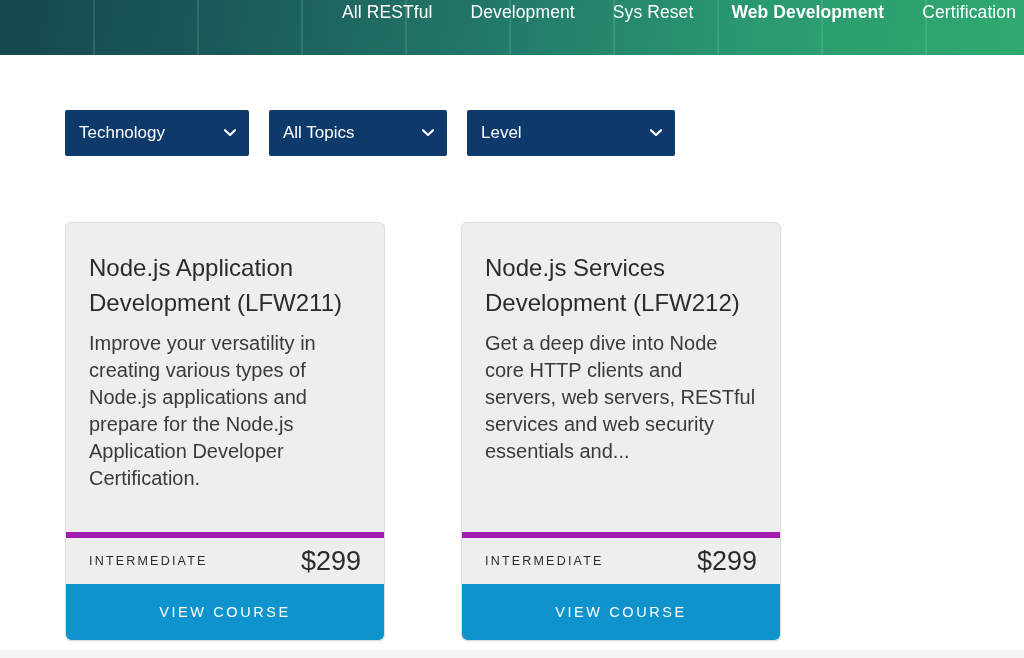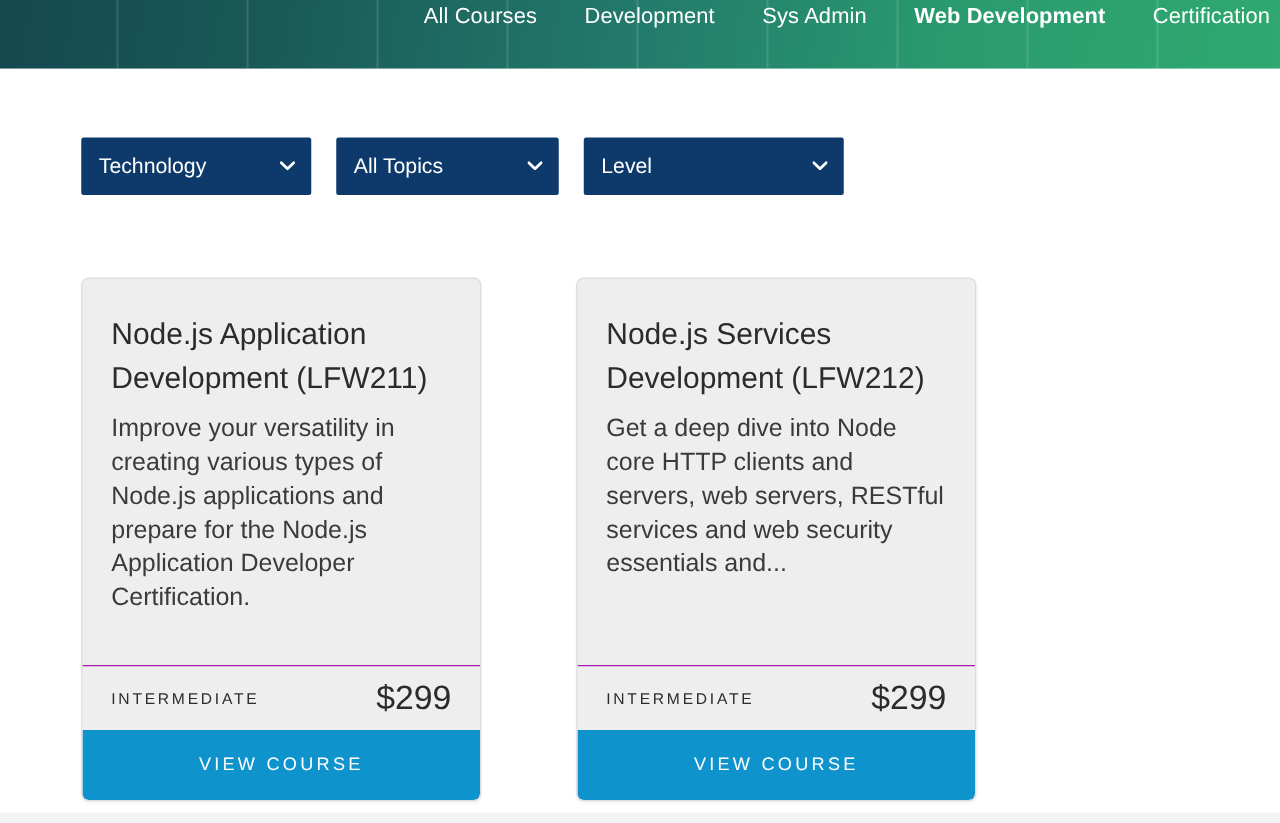--- a/index.html
+++ b/index.html
@@ -140,21 +140,21 @@
     font-weight: normal;
     margin-bottom: 10px;
   }
   .card-desc {
     font-size: 20px;
     line-height: 27px;
     color: #3a3a3a;
   }
   .card-meta {
     height: 52px;
-    border-top: 1px solid #a21caf;
+    border-top: 6px solid #a21caf;
     display: flex;
     align-items: center;
     justify-content: space-between;
     padding: 0 23px;
     background: #eeeeee;
   }
   .card-level {
     font-size: 12.5px;
     letter-spacing: 2.2px;
     color: #2b2b2b;
@@ -197,23 +197,23 @@
     <defs>
       <pattern id="hexpat" width="104" height="120" patternUnits="userSpaceOnUse" patternTransform="translate(-10,-34)">
         <path d="M52 0 L104 30 L104 90 L52 120 L0 90 L0 30 Z" fill="none" stroke="#ffffff" stroke-width="1.6" opacity="0.45"></path>
         <path d="M0 30 L-52 0 M104 30 L156 0 M0 90 L-52 120 M104 90 L156 120" fill="none" stroke="#ffffff" stroke-width="1.6" opacity="0.35"></path>
       </pattern>
     </defs>
     <rect x="0" y="0" width="1024" height="55" fill="url(#hexpat)"></rect>
   </svg>
 
   <nav class="nav-links">
-    <a class="nav-link" href="#">All Courses</a>
+    <a class="nav-link" href="#">All RESTful</a>
     <a class="nav-link" href="#">Development</a>
-    <a class="nav-link" href="#">Sys Admin</a>
+    <a class="nav-link" href="#">Sys Reset</a>
     <a class="nav-link active" href="#">Web Development</a>
     <a class="nav-link" href="#">Certification</a>
   </nav>
 </div>
 
 <div class="filter-bar">
 
   <div class="select-wrap">
     <select class="sel sel-w2">
       <option>Technology</option>

